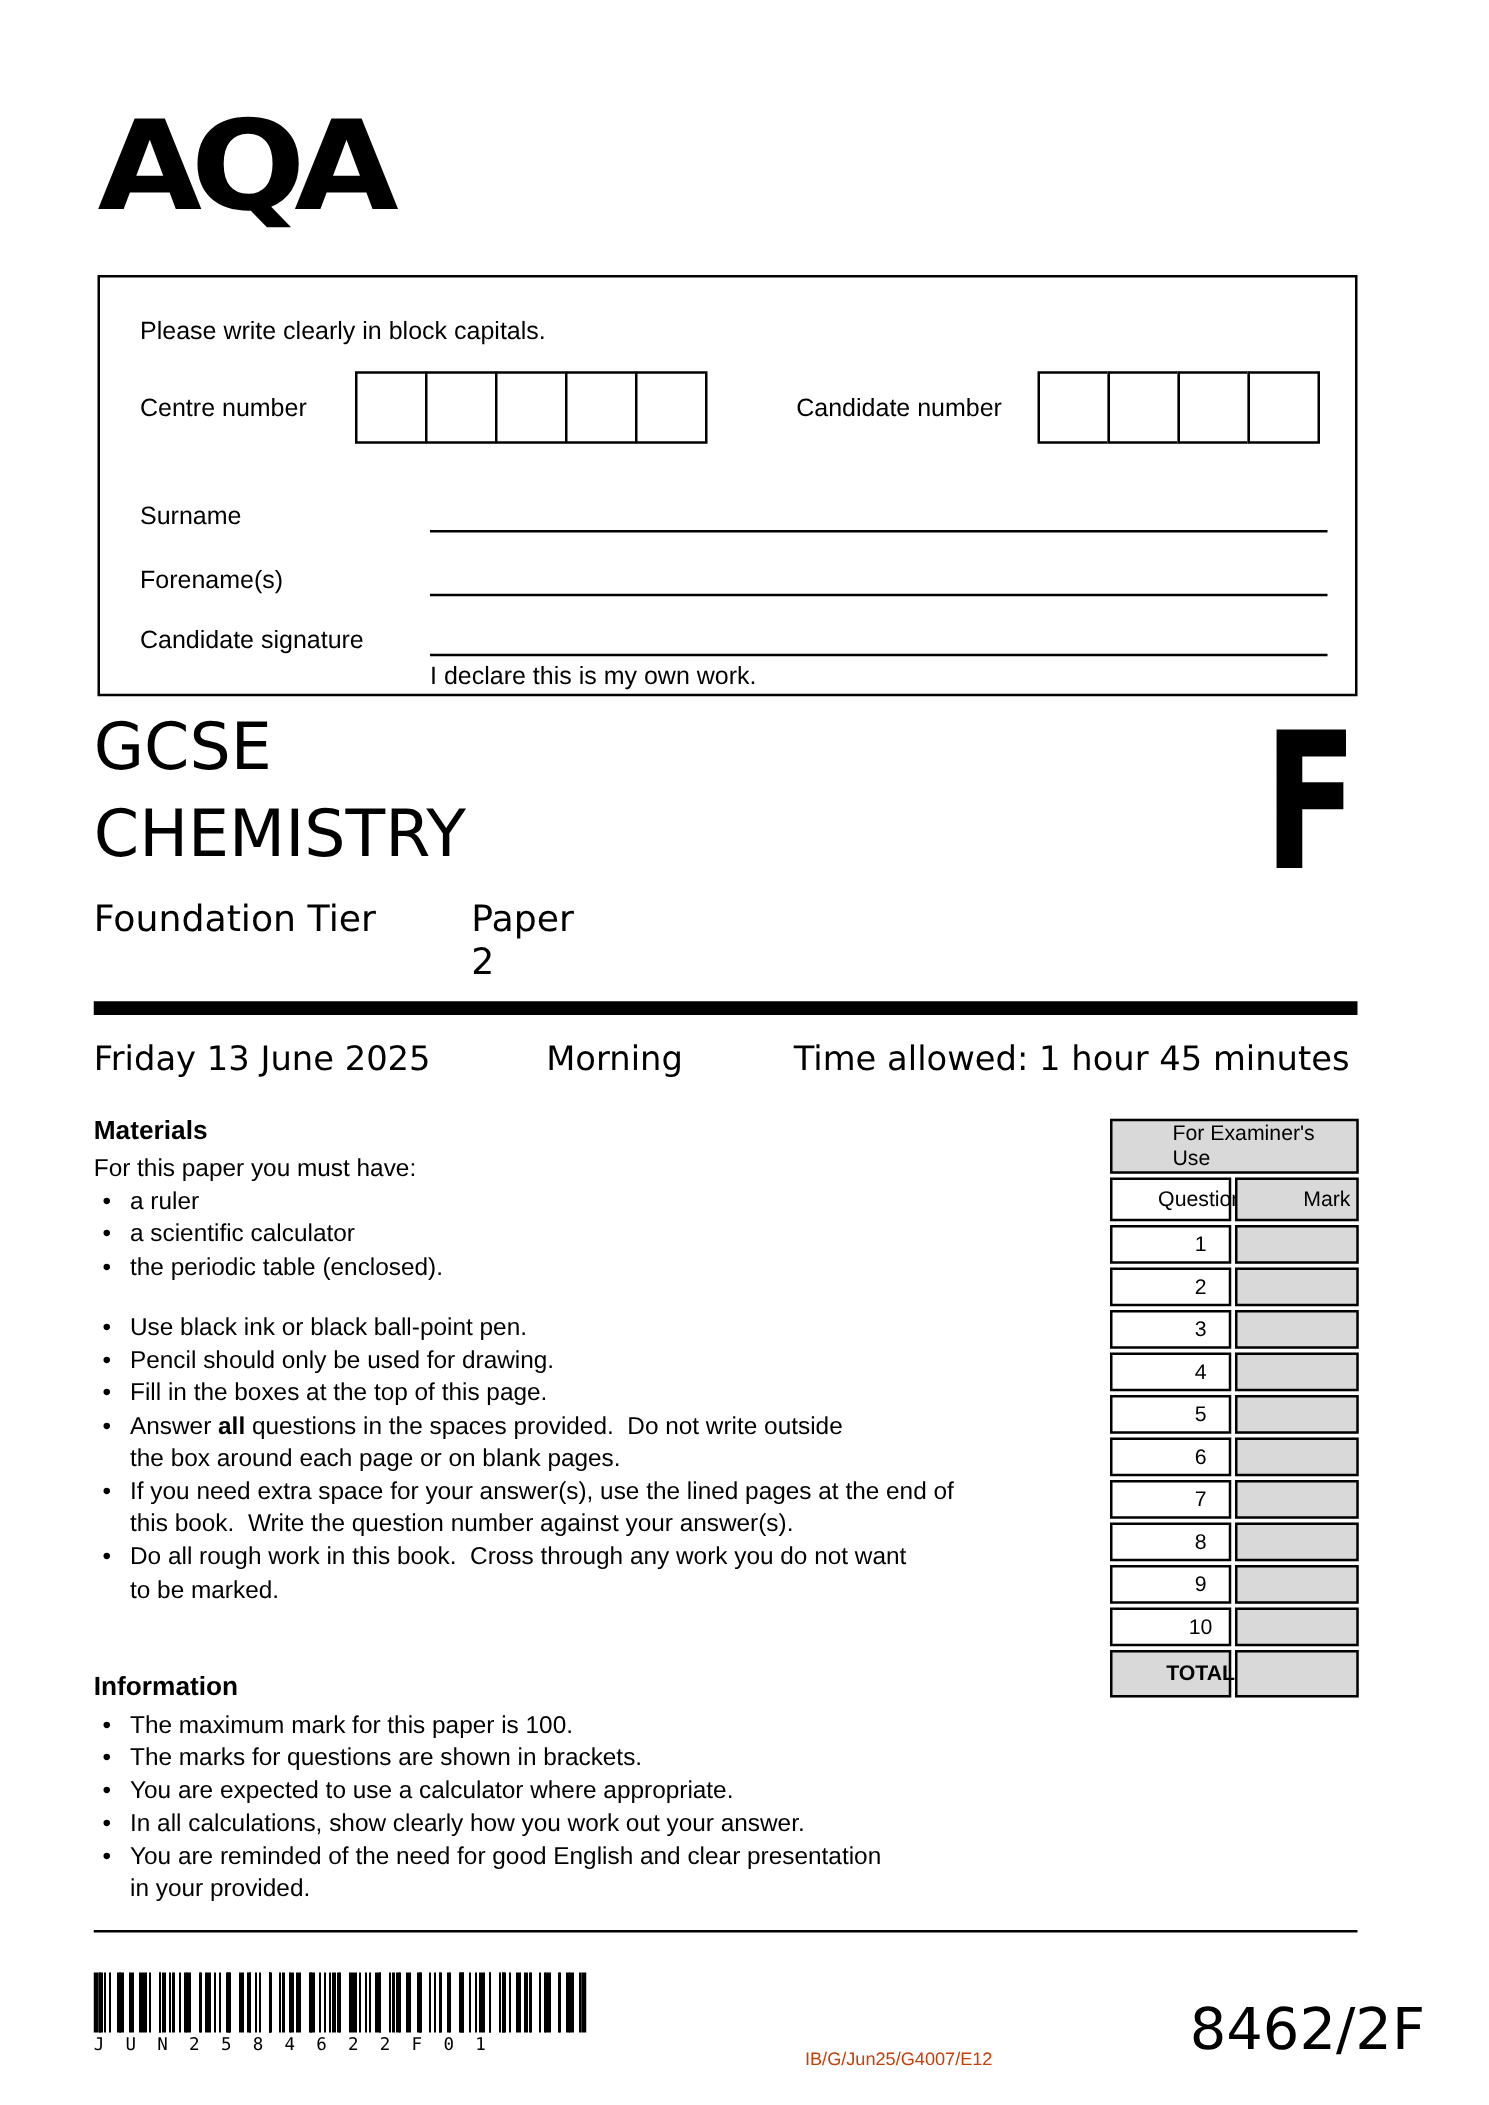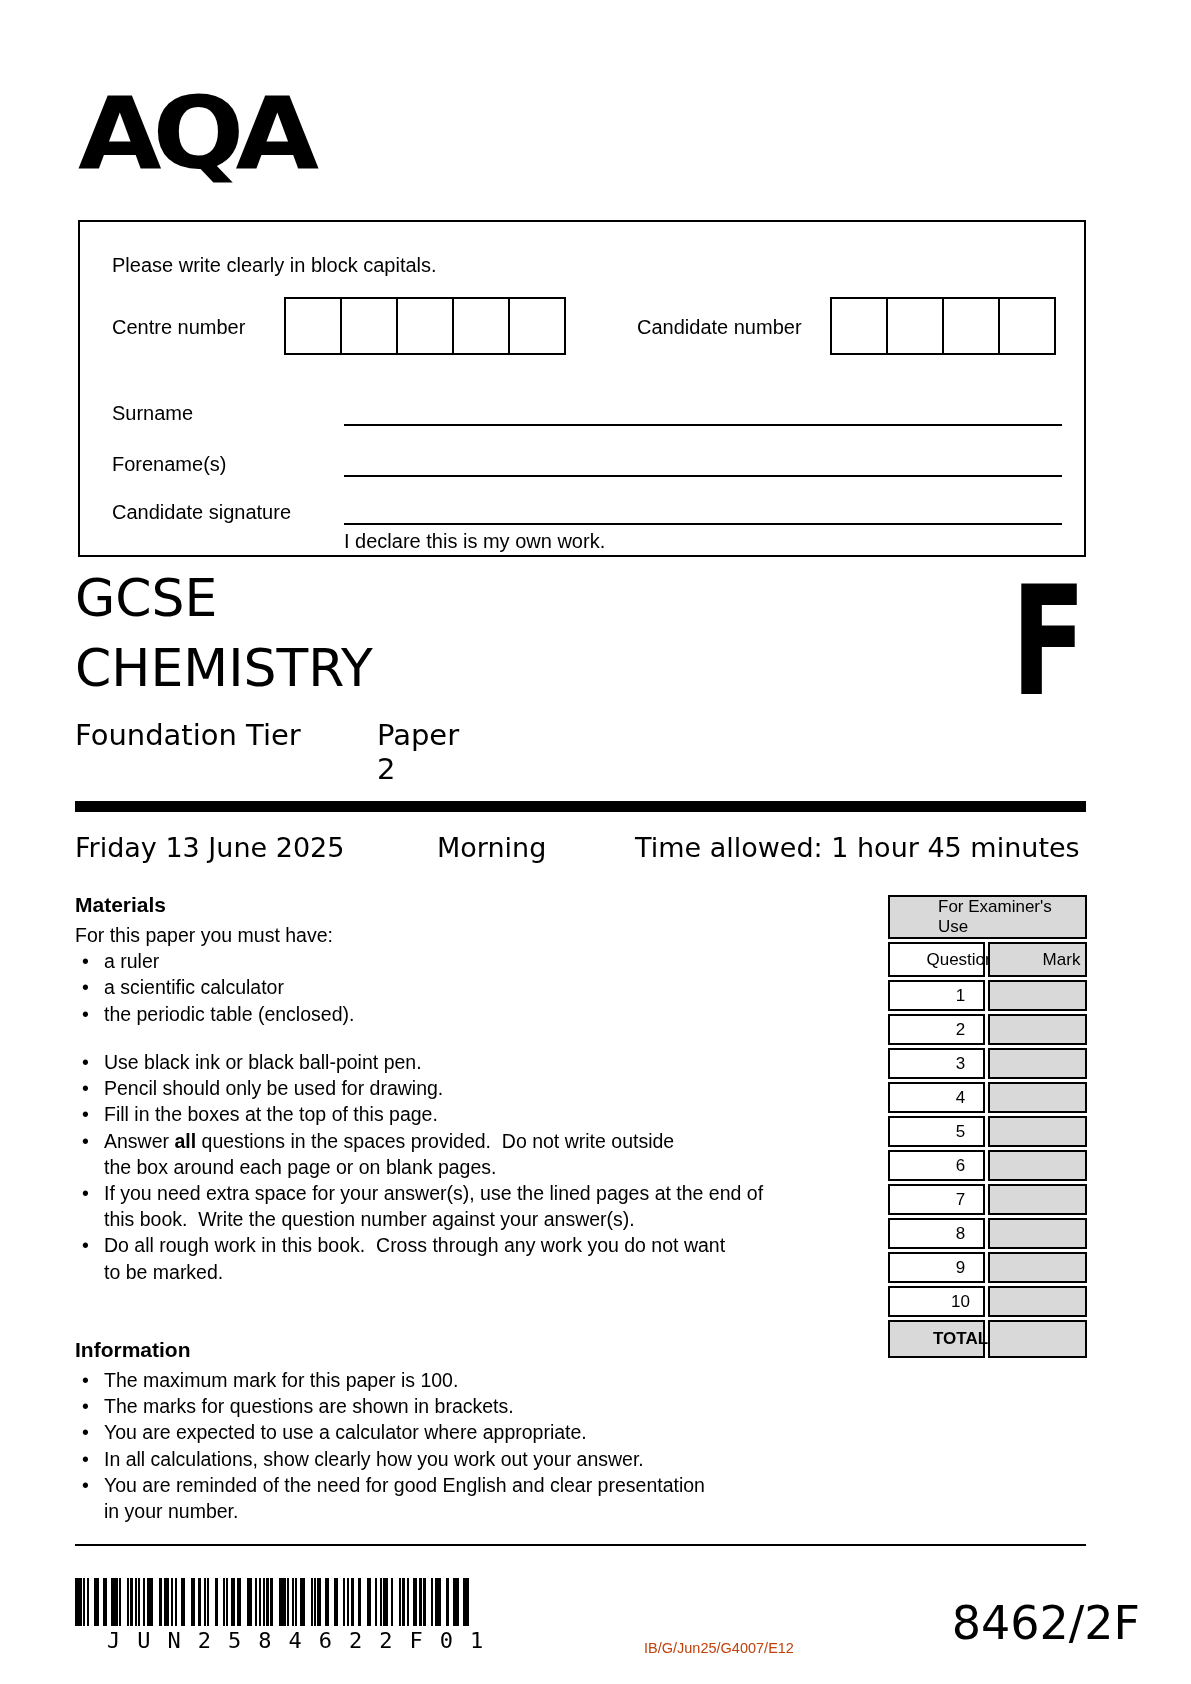--- a/index.html
+++ b/index.html
@@ -54,21 +54,21 @@
 
   
   #rule-thin{left:75px;top:1544px;width:1011px;height:2px;background:#000;}
   #barcode{left:75px;top:1578px;width:394px;height:48px;
     background-image:
       repeating-linear-gradient(90deg,#000 0 2px,transparent 2px 8px),
       repeating-linear-gradient(90deg,transparent 0 4px,#000 4px 6px,transparent 6px 11px),
       repeating-linear-gradient(90deg,#000 0 3px,transparent 3px 17px);
     border-left:4px solid #000;border-right:4px solid #000;box-sizing:border-box;}
   #barcode-text{left:75px;top:1628px;width:394px;font-family:"DejaVu Sans Mono",monospace;
-    font-size:22px;letter-spacing:17px;white-space:nowrap;margin-left:32px;}
+    font-size:14px;letter-spacing:17px;white-space:nowrap;}
   #footer-ref{left:644px;top:1640px;font-size:14.5px;color:#c2410c;}
   #paper-code{left:900px;top:1600px;width:240px;text-align:right;font-size:46px;line-height:1;}
 </style>
 </head>
 <body>
 
 <div id="page">
 
   <div id="logo" class="abs">AQA</div>
 
@@ -140,21 +140,21 @@
     <div class="ln"><span class="bu"></span><span>to be marked.</span></div>
   </div>
 
   <div id="sec-information" class="section">
     <h3>Information</h3>
     <div class="ln"><span class="bu">•</span><span>The maximum mark for this paper is 100.</span></div>
     <div class="ln"><span class="bu">•</span><span>The marks for questions are shown in brackets.</span></div>
     <div class="ln"><span class="bu">•</span><span>You are expected to use a calculator where appropriate.</span></div>
     <div class="ln"><span class="bu">•</span><span>In all calculations, show clearly how you work out your answer.</span></div>
     <div class="ln"><span class="bu">•</span><span>You are reminded of the need for good English and clear presentation</span></div>
-    <div class="ln"><span class="bu"></span><span>in your number.</span></div>
+    <div class="ln"><span class="bu"></span><span>in your provided.</span></div>
   </div>
 
   <div id="exam-table" class="abs">
     <div class="et-cell et-head">For Examiner's Use</div>
     <div class="et-cell et-qm">Question</div>
     <div class="et-cell et-qm shade">Mark</div>
 
     <div class="et-cell et-row">1</div>
     <div class="et-cell et-row shade"></div>
     <div class="et-cell et-row">2</div>

